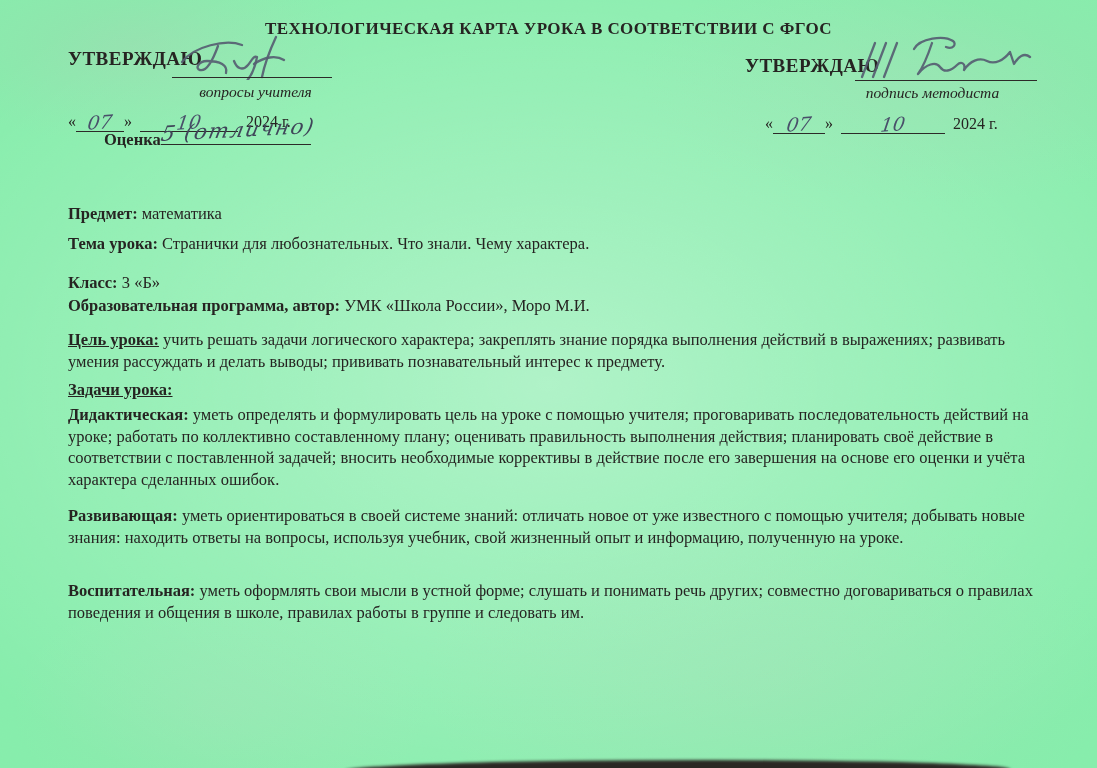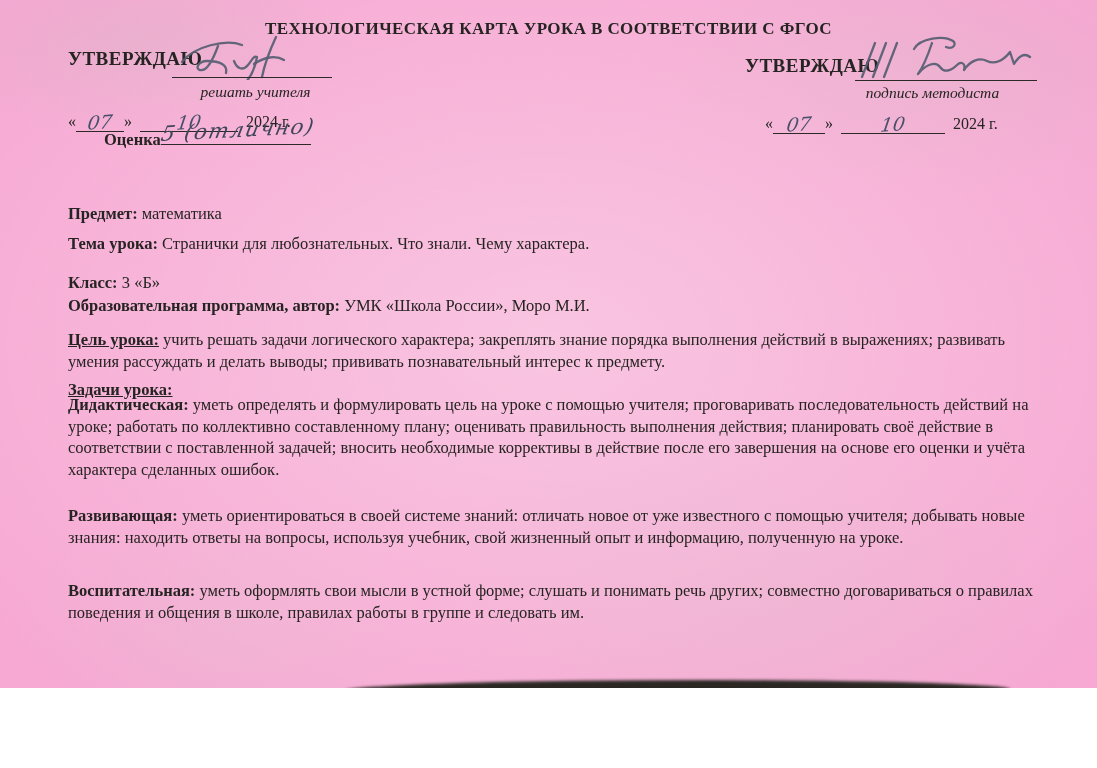--- a/index.html
+++ b/index.html
@@ -1,20 +1,20 @@
 <!DOCTYPE html>
 <html lang="ru"><head>
 <meta charset="utf-8">
 <style>
   html,body{margin:0;padding:0;}
   .stage{
     position:relative;
-    width:1097px;height:688px;
+    width:1097px;height:768px;
     overflow:hidden;
-    background:#f9a8d4;
+    background:#86efac;
     font-family:"Liberation Serif", serif;
     color:#262422;
   }
   
   .stage::before{
     content:"";
     position:absolute;inset:0;
     background:
       radial-gradient(ellipse 320px 140px at 12% 6%, rgba(190,188,182,.22), transparent 70%),
       radial-gradient(ellipse 420px 180px at 85% 10%, rgba(196,194,188,.18), transparent 70%),
@@ -85,21 +85,21 @@
 
     <div class="approve-label" style="left:68px;top:48px;">УТВЕРЖДАЮ</div>
     <svg class="sig" style="left:176px;top:34px;" width="150" height="46" viewBox="0 0 150 46">
       <path d="M6,28 C18,12 50,5 66,11"></path>
       <path d="M42,12 C38,23 31,38 24,36 C19,35 22,27 31,27 C44,27 52,31 50,39"></path>
       <path d="M58,27 C61,35 67,37 72,31 C76,26 78,21 81,23 C79,34 75,43 69,49 C64,54 58,53 61,47"></path>
       <path d="M100,3 C93,18 88,33 86,43"></path>
       <path d="M78,30 C88,23 100,21 108,26"></path>
     </svg>
     <div class="sig-line" style="left:172px;top:77px;width:160px;"></div>
-    <div class="caption" style="left:168px;top:83px;width:175px;">решать учителя</div>
+    <div class="caption" style="left:168px;top:83px;width:175px;">вопросы учителя</div>
     <div class="date-row" style="left:68px;top:109px;">
       <span>«</span><span class="blank" style="width:48px;"><span class="hand">07</span></span><span>»</span>&nbsp;&nbsp;<span class="blank" style="width:98px;"><span class="hand">10</span></span>&nbsp;&nbsp;<span>2024 г.</span>
     </div>
 
     <div class="approve-label" style="left:745px;top:55px;">УТВЕРЖДАЮ</div>
     <svg class="sig" style="left:858px;top:33px;" width="178" height="48" viewBox="0 0 178 48">
       <path d="M4,44 L17,10"></path>
         <path d="M15,44 L28,10"></path>
         <path d="M26,44 L39,10"></path>
       <path d="M56,16 C62,5 86,2 95,8 C99,11 95,17 88,14"></path>
@@ -130,21 +130,21 @@
     </div>
 
     <div class="row" style="top:295px;">
       <b>Образовательная программа, автор:</b> <span>УМК «Школа России», Моро М.И.</span>
     </div>
 
     <div class="row" style="top:379px;">
       <span class="lbl-ul">Задачи урока:</span>
     </div>
 
-    <div class="row" style="top:394px;">
+    <div class="row" style="top:404px;">
       <b>Дидактическая:</b> <span>уметь определять и формулировать цель на уроке с помощью учителя; проговаривать последовательность действий на уроке; работать по коллективно составленному плану; оценивать правильность выполнения действия; планировать своё действие в соответствии с поставленной задачей; вносить необходимые коррективы в действие после его завершения на основе его оценки и учёта характера сделанных ошибок.</span>
     </div>
     <div class="row" style="top:505px;">
       <b>Развивающая:</b> <span>уметь ориентироваться в своей системе знаний: отличать новое от уже известного с помощью учителя; добывать новые знания: находить ответы на вопросы, используя учебник, свой жизненный опыт и информацию, полученную на уроке.</span>
     </div>
     <div class="row" style="top:580px;">
       <b>Воспитательная:</b> <span>уметь оформлять свои мысли в устной форме; слушать и понимать речь других; совместно договариваться о правилах поведения и общения в школе, правилах работы в группе и следовать им.</span>
     </div>
 
   </div>

